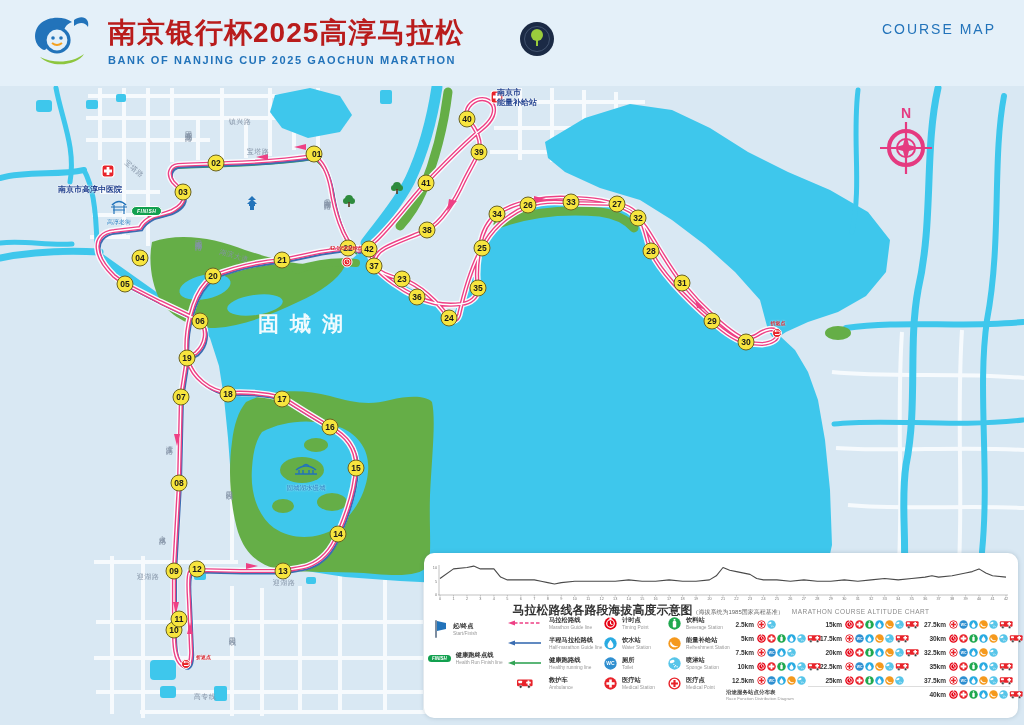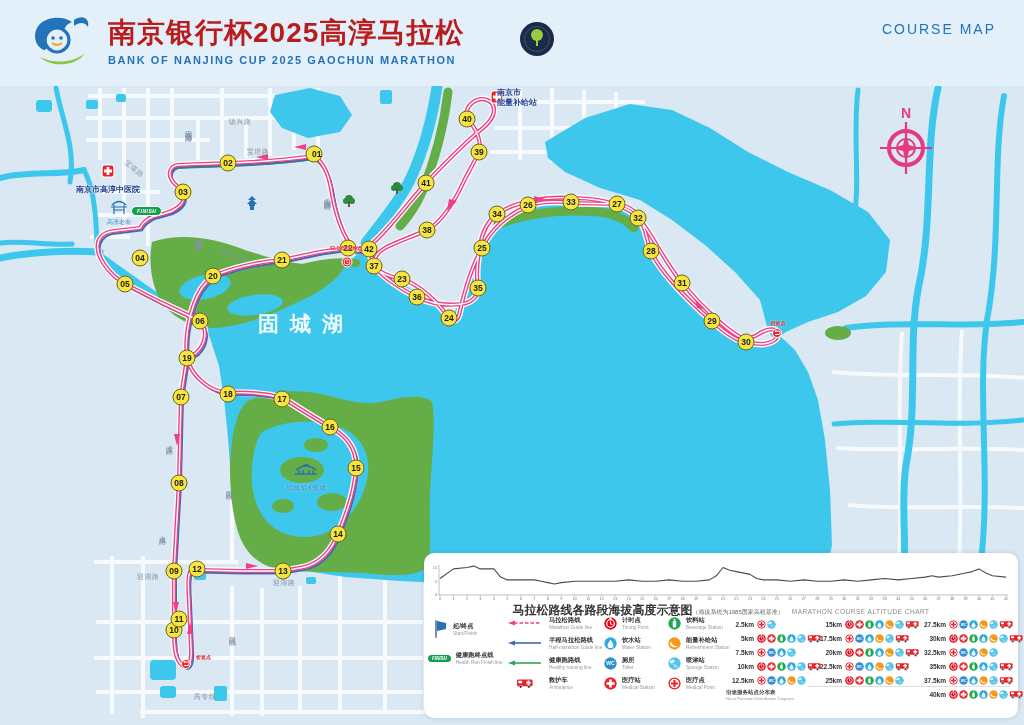--- a/index.html
+++ b/index.html
@@ -23,21 +23,21 @@
             text-align:center;transform:translate(-50%,-50%);}
   .mlabel{position:absolute;font-size:7px;color:#8493a6;letter-spacing:.5px;white-space:nowrap;
           transform:translate(-50%,-50%);}
   .mlabel.vert{writing-mode:vertical-rl;letter-spacing:1px;}
   .mlabel.rot40{transform:translate(-50%,-50%) rotate(40deg);}
   .mlabel.rot18{transform:translate(-50%,-50%) rotate(16deg);}
   #lake-label{position:absolute;left:258px;top:310px;font-size:21px;font-weight:bold;
               color:rgba(255,255,255,.92);letter-spacing:11px;z-index:4;}
   .hosp-label{position:absolute;font-size:8px;font-weight:bold;color:#21418f;z-index:6;
               text-shadow:0 0 2px #fff,0 0 2px #fff;}
-  #hosp1-label{left:58px;top:184px;width:100px;text-align:center;}
+  #hosp1-label{left:58px;top:184px;width:100px;text-align:left;}
   #hosp2-label{left:497px;top:88px;width:80px;line-height:1.2;}
   .poi-small{position:absolute;font-size:6px;color:#1f7ac0;z-index:6;text-align:center;
              text-shadow:0 0 2px #fff;}
   #oldstreet-label{left:96px;top:218px;width:46px;}
   #watertown-label{left:272px;top:484px;width:68px;font-size:6.5px;}
   .poi-red{position:absolute;font-size:5px;font-weight:bold;color:#d6212a;z-index:6;
            text-shadow:0 0 2px #fff;}
   #finishkm-label{left:314px;top:245px;width:64px;text-align:center;}
   #turn-east-label{left:753px;top:320px;width:50px;text-align:center;}
   #turn-south-label{left:196px;top:654px;width:40px;}
@@ -268,21 +268,21 @@
       <text y="-30" text-anchor="middle" font-size="14" font-weight="bold" fill="#e53a80">N</text>
       <path d="M0,-26 V26 M-26,0 H26" stroke="#e53a80" stroke-width="2.2"></path>
       <circle r="17" fill="none" stroke="#e53a80" stroke-width="4"></circle>
       <circle r="9" fill="none" stroke="#e53a80" stroke-width="2"></circle>
       <path d="M0,-14 L3,-3 L14,0 L3,3 L0,14 L-3,3 L-14,0 L-3,-3 Z" fill="#e53a80"></path>
     </g>
   </svg>
 
   <div id="overlay">
       <div class="km-badge" style="left: 314px; top: 154px; text-align: right;">01</div>
-      <div class="km-badge" style="left: 228px; top: 163px;">02</div>
+      <div class="km-badge" style="left: 216px; top: 163px;">02</div>
       <div class="km-badge" style="left: 183px; top: 192px;">03</div>
       <div class="km-badge" style="left: 140px; top: 228px; margin-top: 30px;">04</div>
       <div class="km-badge" style="left: 125px; top: 284px;">05</div>
       <div class="km-badge" style="left: 200px; top: 321px;">06</div>
       <div class="km-badge" style="left: 181px; top: 397px;">07</div>
       <div class="km-badge" style="left: 179px; top: 483px;">08</div>
       <div class="km-badge" style="left: 174px; top: 571px;">09</div>
       <div class="km-badge" style="left: 174px; top: 630px;">10</div>
       <div class="km-badge" style="left: 179px; top: 619px;">11</div>
       <div class="km-badge" style="left: 197px; top: 569px;">12</div>

